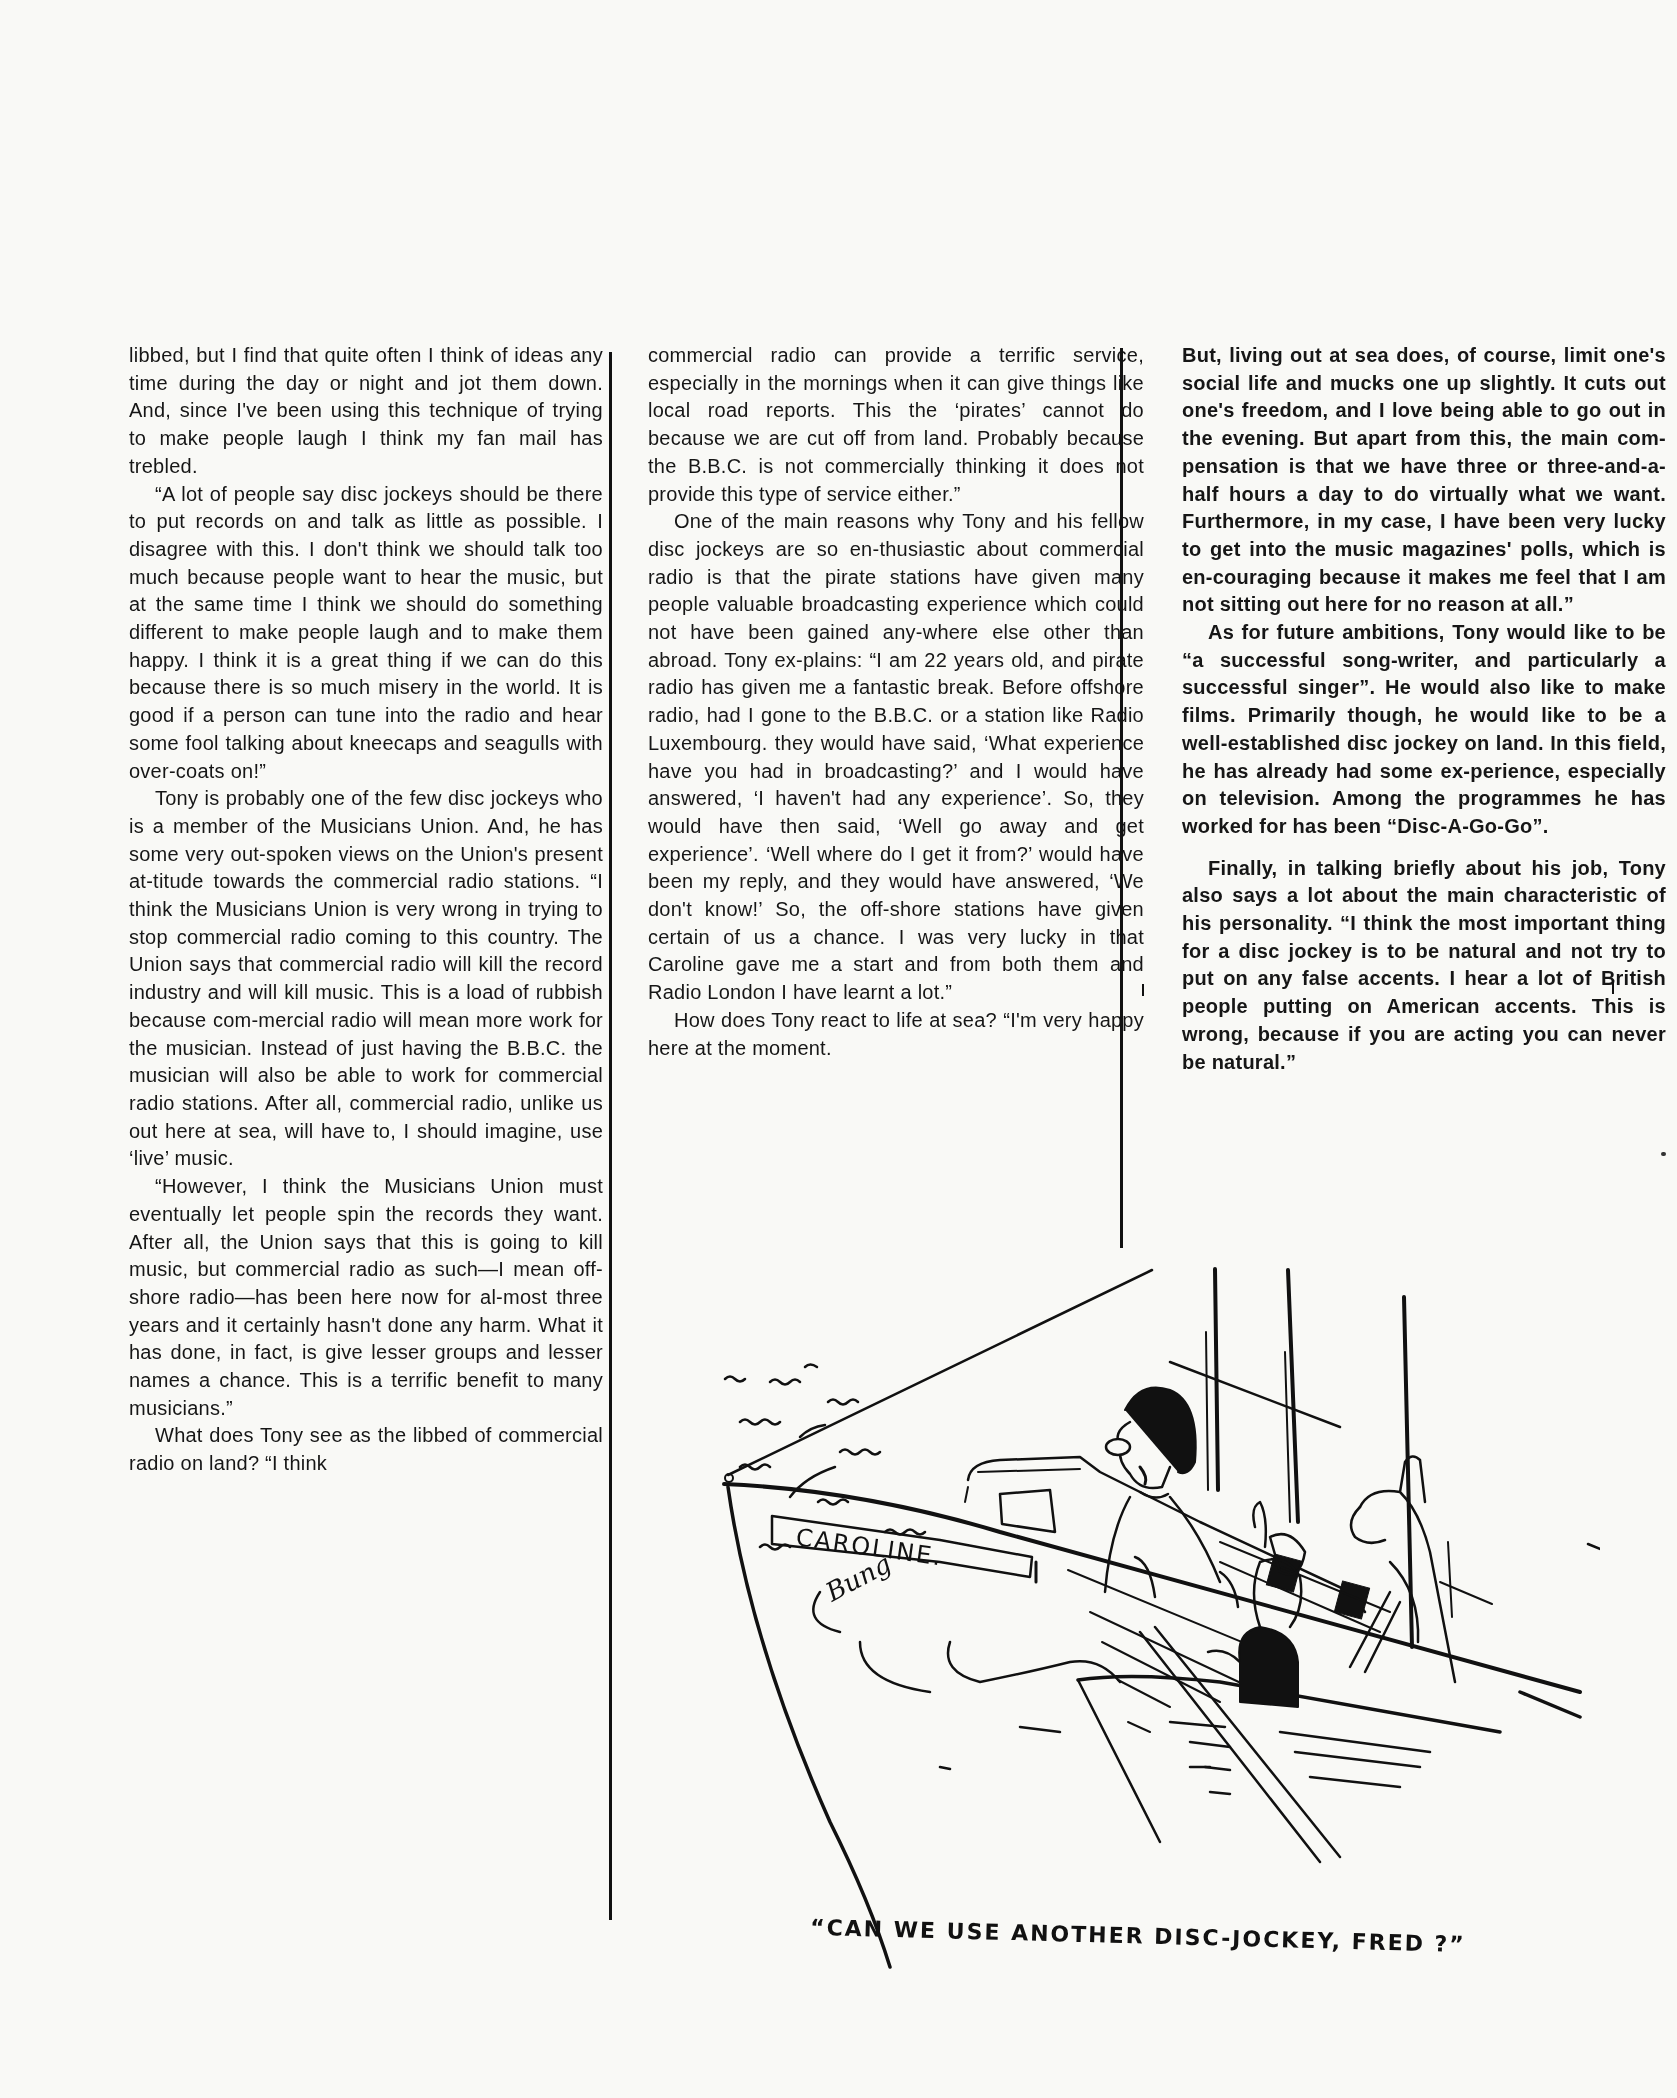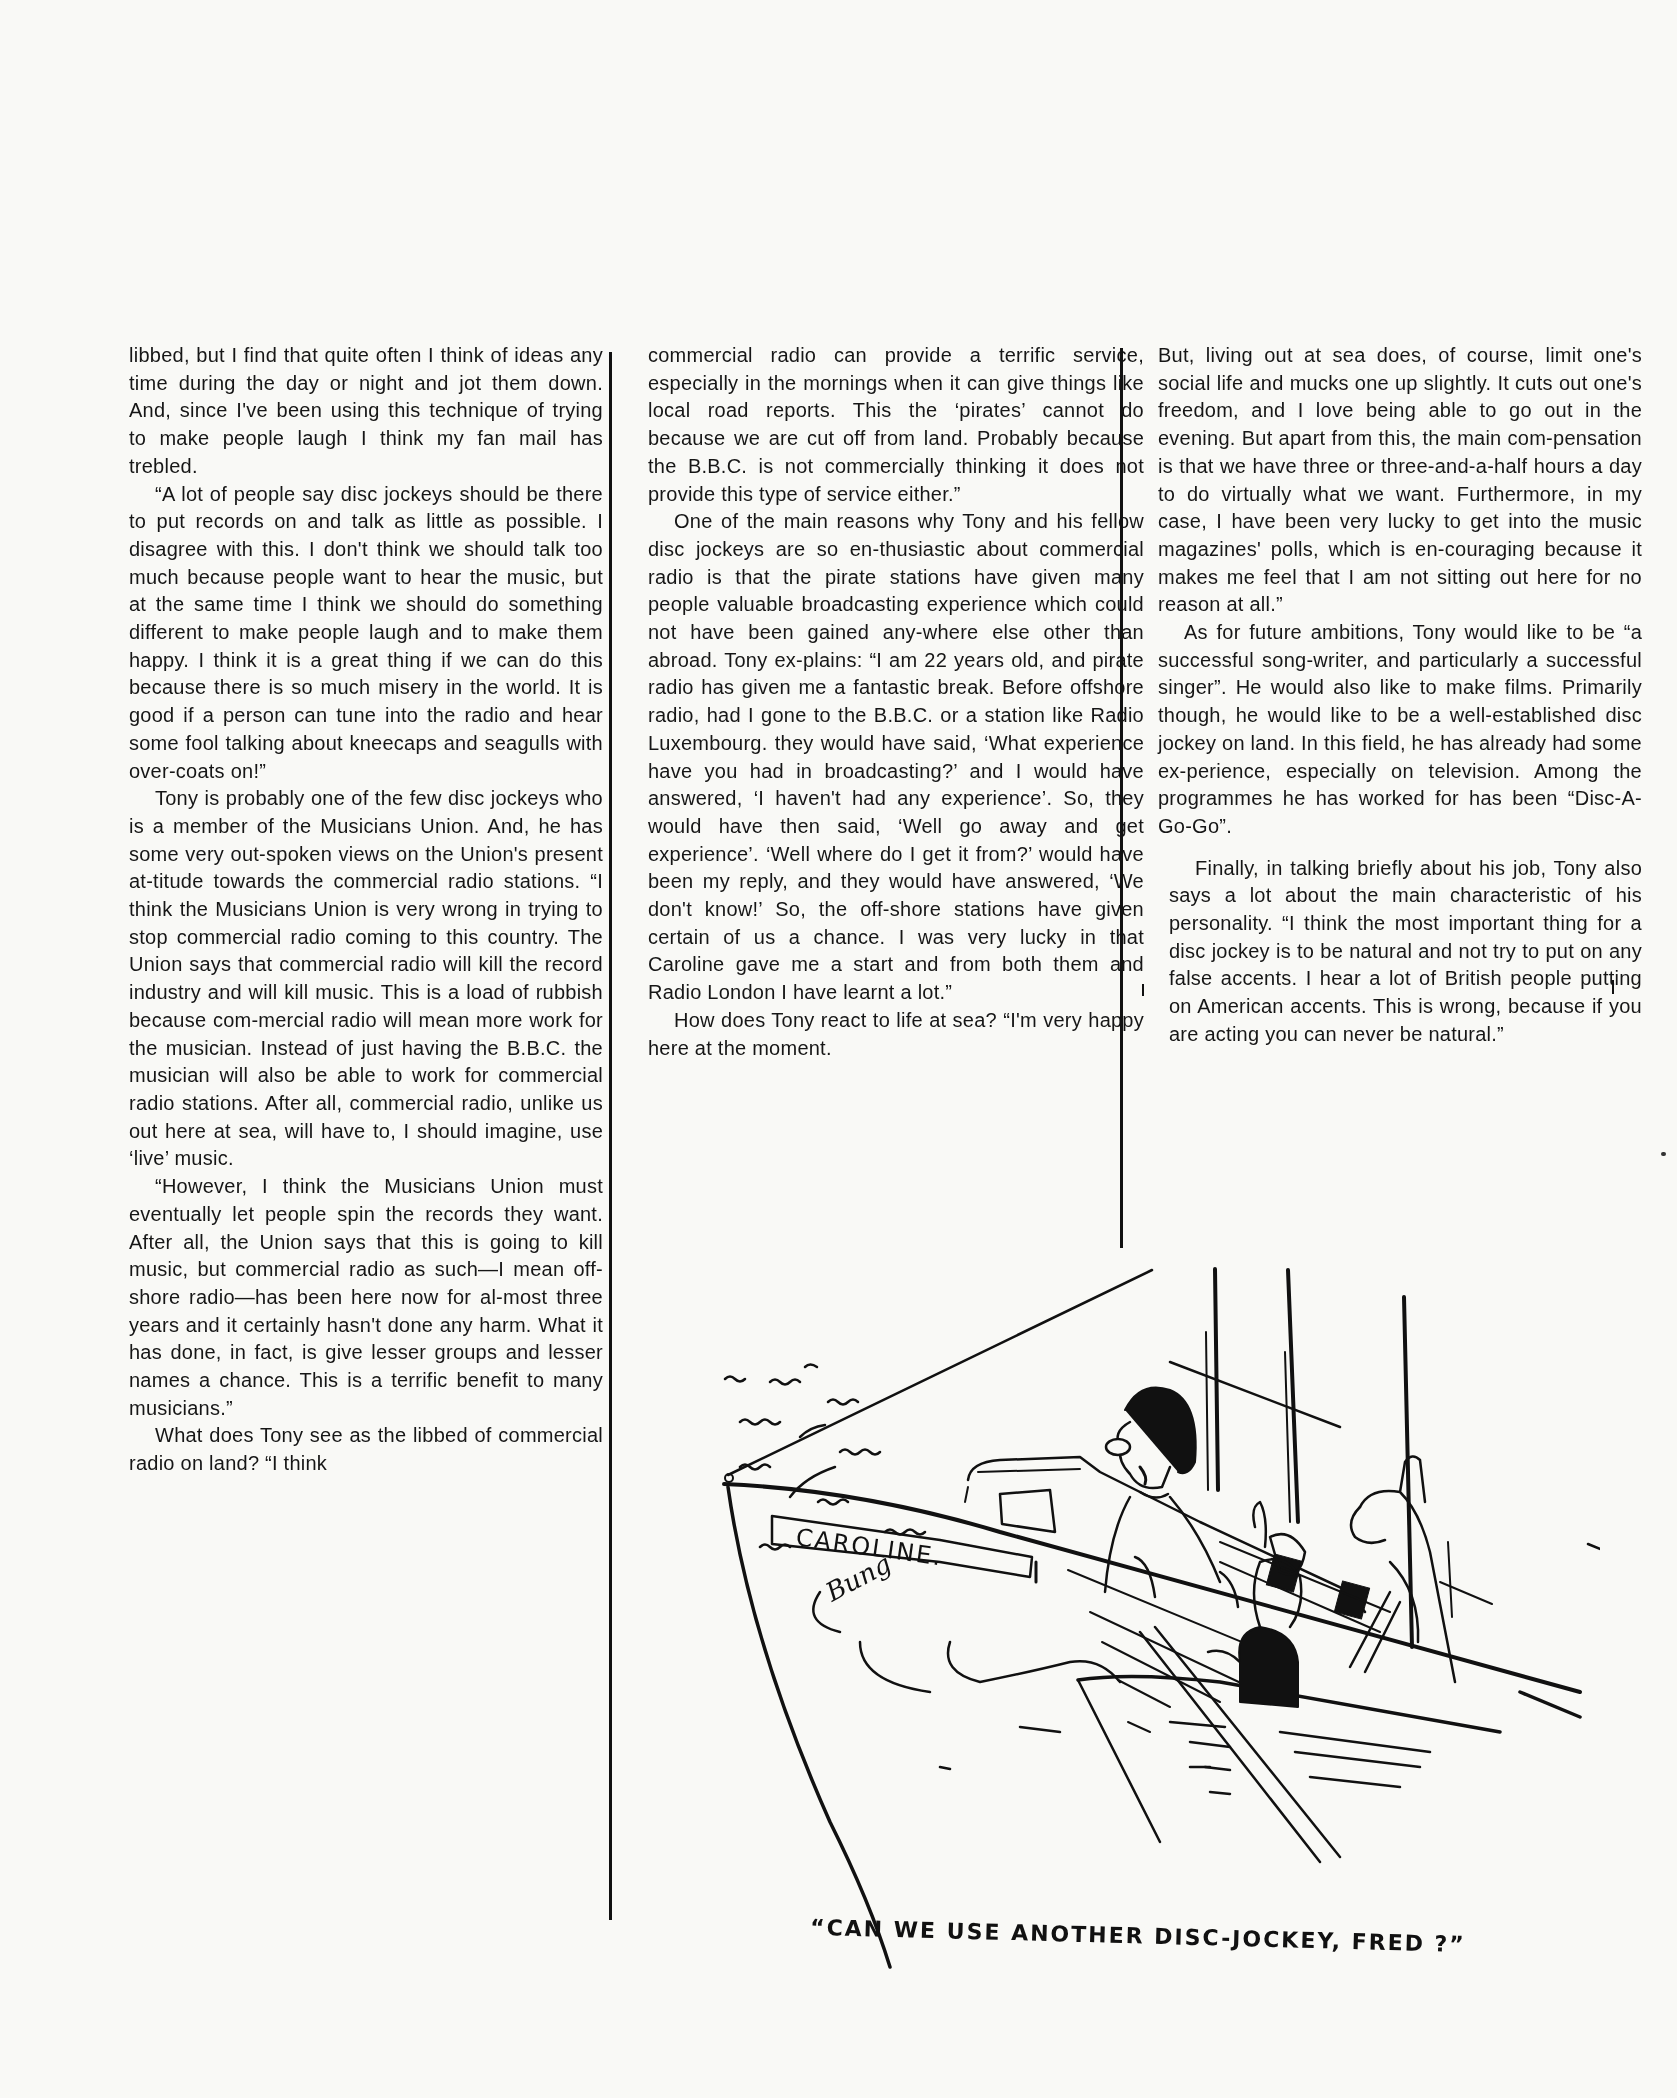--- a/index.html
+++ b/index.html
@@ -14,24 +14,24 @@
   .col {
     position: absolute;
     top: 342px;
     font-size: 20px;
     line-height: 27.7px;
     text-align: justify;
     letter-spacing: 0.25px;
   }
   .col p { margin: 0; text-indent: 0; }
   .col p.indent { text-indent: 26px; }
-  .col p.gap { margin-top: 14px; margin-left: 11px; }
+  .col p.gap { margin-top: 14px; }
   #col1 { left: 129px; width: 474px; }
   #col2 { left: 602px; width: 496px; margin-left: 46px; }
-  #col3 { left: 1158px; width: 484px; }
+  #col3 { left: 1182px; width: 484px; font-weight: bold; }
   .rule {
     position: absolute; background: #111; width: 3px;
   }
   #rule1 { left: 609px; top: 352px; height: 1568px; }
   #rule2 { left: 1120px; top: 348px; height: 900px; }
   #tick-a { position:absolute; left: 1142px; top: 984px; width: 2px; height: 12px; background:#111; }
   #tick-b { position:absolute; left: 1612px; top: 980px; width: 2px; height: 14px; background:#111; }
   #cartoon {
     position: absolute; left: 700px; top: 1262px; width: 900px; height: 720px;
   }

